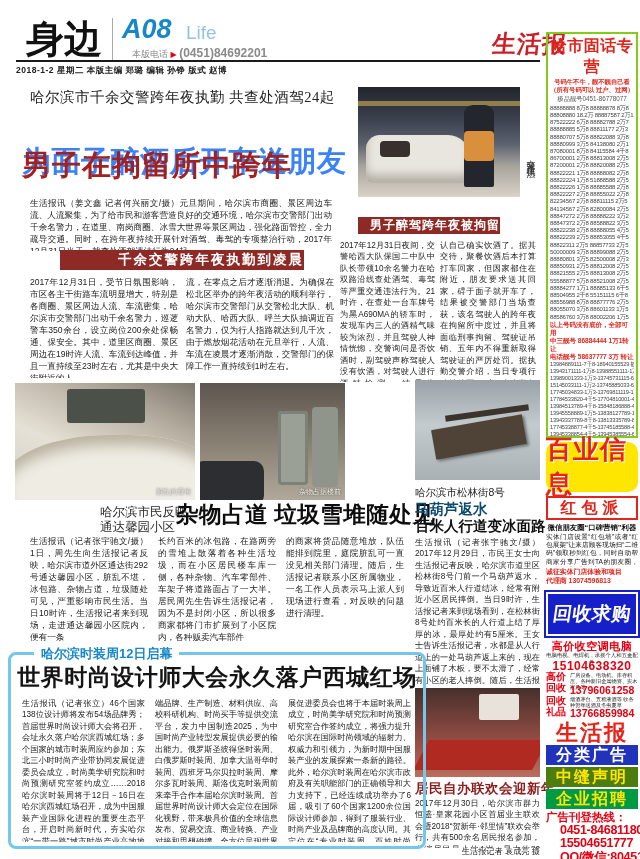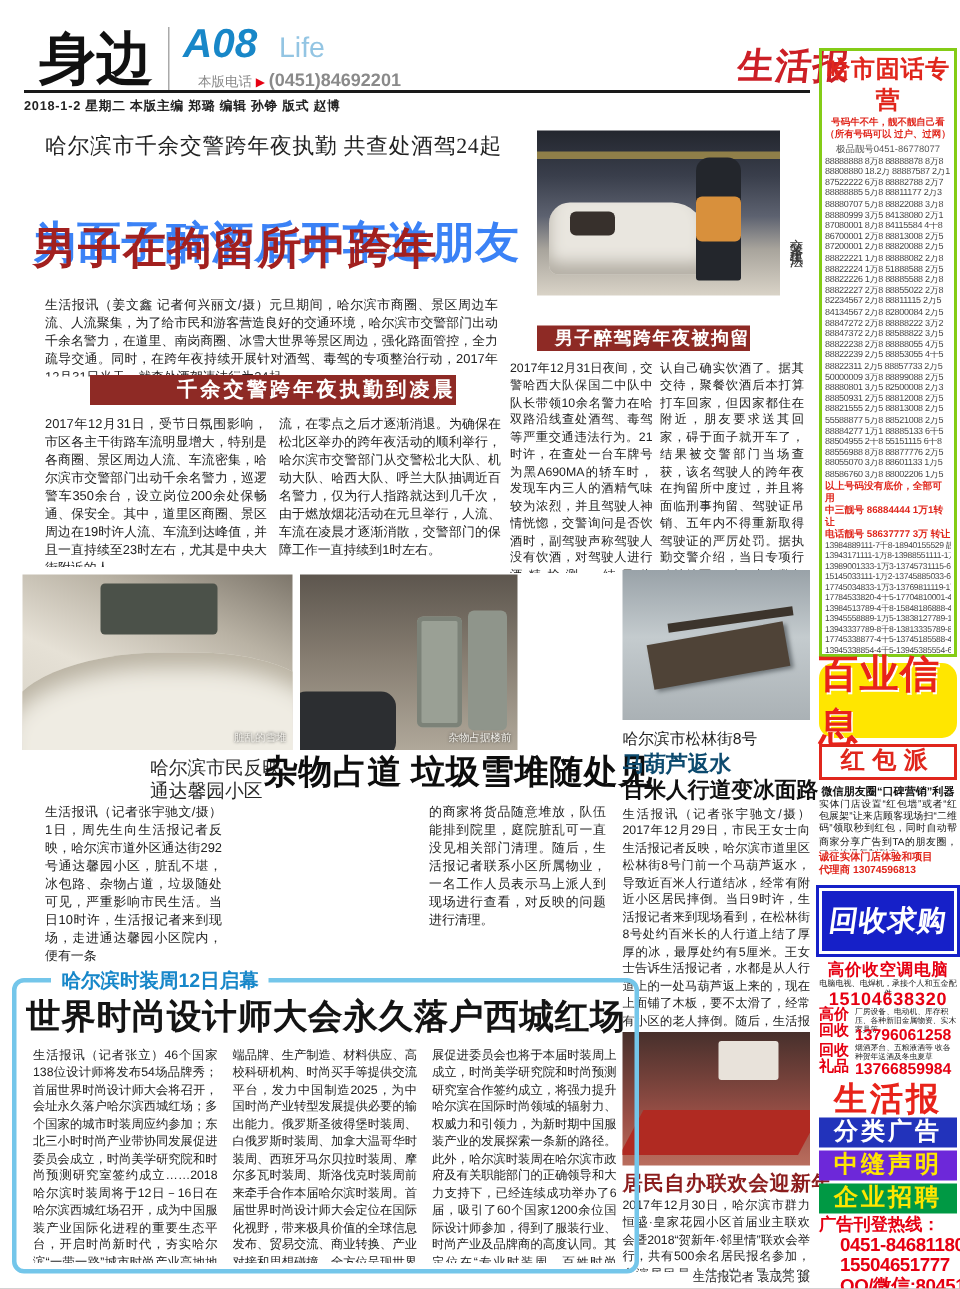--- a/index.html
+++ b/index.html
@@ -100,21 +100,21 @@
   .ac-phone { left:546px; top:659px; width:92px; font-size:12px; font-weight:900; color:#e60012; text-align:center; letter-spacing:0.5px; }
   .gj-row { left:546px; top:672px; width:92px; height:22px; display:flex; }
   .gj-label { font-size:10px; font-weight:900; color:#e60012; width:24px; line-height:1.05; }
   .gj-sub { flex:1; font-size:5.2px; color:#222; line-height:1.2; overflow:hidden; }
   .gj-phone { left:570px; top:684px; font-size:10.5px; font-weight:900; color:#e60012; }
   .gf-row { left:546px; top:696px; width:92px; height:22px; display:flex; }
   .gf-phone { left:570px; top:707px; font-size:10.5px; font-weight:900; color:#e60012; }
   .sb-shb { left:546px; top:718px; width:92px; font-size:22px; font-weight:900; color:#e8231a; text-align:center; letter-spacing:2px; }
   .sb-band { left:546px; top:0; width:92px; height:20px; font-size:16px; font-weight:900; text-align:center; line-height:20px; letter-spacing:2px; }
   .band-classified { top:745px; background:#2233bb; color:#fff; }
-  .band-seam { top:767px; background:#6d28d9; color:#ffe600; }
+  .band-seam { top:767px; background:#4d7c0f; color:#ffe600; }
   .band-hiring { top:789px; background:#009944; color:#ffe600; }
   .sb-hotline { left:546px; top:811px; width:92px; font-size:11.5px; font-weight:900; color:#e60012; line-height:1.05; }
   .sb-hotnum { left:516px; width:92px; font-size:12.5px; font-weight:900; color:#e60012; letter-spacing:-0.3px; white-space:nowrap;margin-left:44px; }
 </style>
 </head>
 <body>
 
 <div class="page">
 
   <div class="abs m-section serif">身边</div>
@@ -157,20 +157,21 @@
   <div class="abs t-photo2">
     <div class="shell1"></div>
     <div class="shell2"></div>
     <div class="carhood"></div>
     <div class="p-cap">杂物占据楼前</div>
   </div>
   <div class="abs t-capline" style="top:504px;">哈尔滨市民反映</div>
   <div class="abs t-capline" style="top:519px;">通达馨园小区</div>
   <div class="abs t-head serif">杂物占道 垃圾雪堆随处见</div>
   <div class="abs bt t-c1">生活报讯（记者张宇驰文/摄）1日，周先生向生活报记者反映，哈尔滨市道外区通达街292号通达馨园小区，脏乱不堪，冰包路、杂物占道，垃圾随处可见，严重影响市民生活。当日10时许，生活报记者来到现场，走进通达馨园小区院内，便有一条</div>
+  <div class="abs bt t-c2">长约百米的冰包路，在路两旁的雪堆上散落着各种生活垃圾，而在小区居民楼车库一侧，各种杂物、汽车零部件、车架子将道路面占了一大半。居民周先生告诉生活报记者，因为不是封闭小区，所以很多商家都将门市扩展到了小区院内，各种贩卖汽车部件</div>
   <div class="abs bt t-c3">的商家将货品随意堆放，队伍能排到院里，庭院脏乱可一直没见相关部门清理。随后，生活报记者联系小区所属物业，一名工作人员表示马上派人到现场进行查看，对反映的问题进行清理。</div>
 
   <div class="abs i-photo">
     <div class="plank"></div>
     <div class="bar"></div>
   </div>
   <div class="abs i-loc">哈尔滨市松林街8号</div>
   <div class="abs i-h1 serif">马葫芦返水</div>
   <div class="abs i-h2 serif">百米人行道变冰面路</div>
   <div class="abs bt i-body">生活报讯（记者张宇驰文/摄）2017年12月29日，市民王女士向生活报记者反映，哈尔滨市道里区松林街8号门前一个马葫芦返水，导致近百米人行道结冰，经常有附近小区居民摔倒。当日9时许，生活报记者来到现场看到，在松林街8号处约百米长的人行道上结了厚厚的冰，最厚处约有5厘米。王女士告诉生活报记者，水都是从人行道上的一处马葫芦返上来的，现在上面铺了木板，要不太滑了，经常有小区的老人摔倒。随后，生活报记者将情况反映给哈尔滨市道里区城管监督指挥中心，一名工作人员表示将马上派人到现场进行查看处理。</div>

